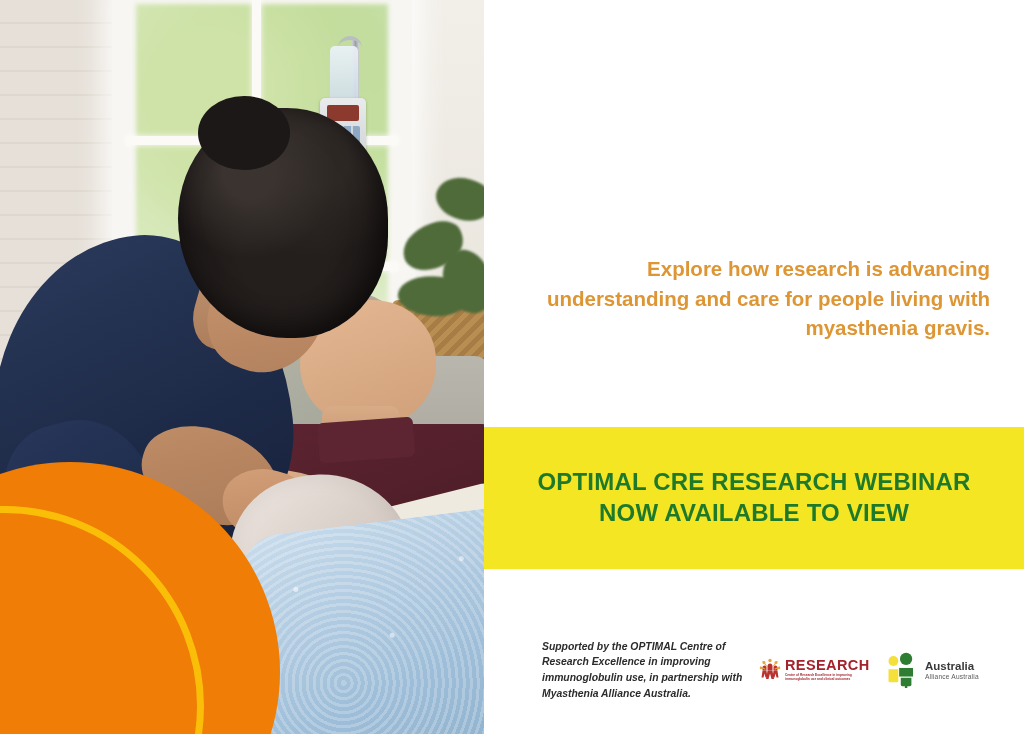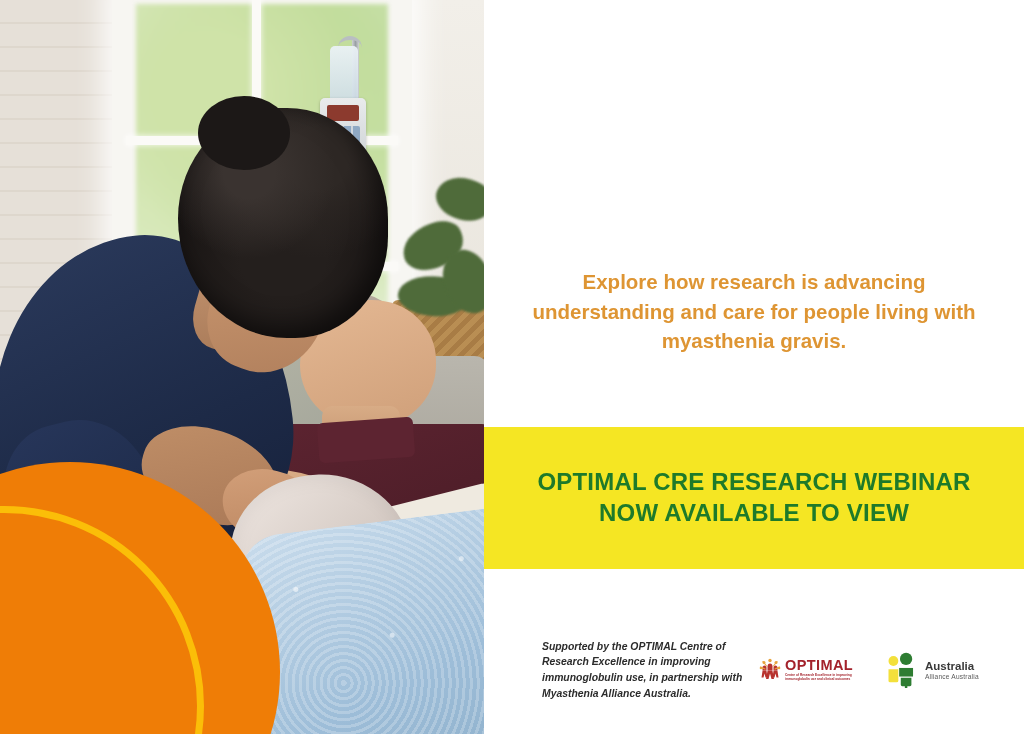--- a/index.html
+++ b/index.html
@@ -112,22 +112,22 @@
   #corner-bl{position:absolute;left:0;bottom:0;width:300px;height:320px;overflow:hidden;z-index:5;}
   #corner-bl .disc{position:absolute;left:-140px;top:48px;width:420px;height:420px;border-radius:50%;background:#EF7D06;}
   #corner-bl .arc{position:absolute;left:-196px;top:92px;width:386px;height:386px;border-radius:50%;
     border:7px solid #FBBE08;}
 
   
   #right{position:absolute;left:484px;top:0;width:540px;height:734px;background:#ffffff;}
 
   #headline{position:absolute;left:0;top:126px;width:540px;text-align:center;
     font-size:39px;line-height:1.16;font-weight:700;color:#E08A28;letter-spacing:-.3px;}
-  #subtitle{position:absolute;left:34px;top:254px;width:472px;text-align:center;
-    font-size:20.5px;line-height:1.44;font-weight:700;color:#DE9533;margin-top:13px;}
+  #subtitle{position:absolute;left:34px;top:254px;width:472px;text-align:right;
+    font-size:20.5px;line-height:1.44;font-weight:700;color:#DE9533;}
 
   #banner{position:absolute;left:0;top:427px;width:540px;height:142px;background:#F5E623;
     display:flex;align-items:center;justify-content:center;}
   #banner-text{width:470px;text-align:center;font-size:24px;line-height:1.28;
     font-weight:700;color:#1E7A2A;letter-spacing:.2px;}
 
   
   #footer{position:absolute;left:0;top:630px;width:540px;height:80px;display:flex;align-items:center;}
   #credit{width:268px;padding-left:58px;box-sizing:border-box;
     font-size:10.4px;line-height:1.5;font-weight:700;font-style:italic;color:#2b2b2b;}
@@ -247,21 +247,21 @@
               </g>
               <g stroke="#E8A33D" stroke-width="2.2" fill="none" stroke-linecap="round">
                 <path d="M17 16 L10 7"></path>
                   <path d="M31 16 L38 7"></path>
                 <path d="M14 22 L5 18"></path>
                   <path d="M34 22 L43 18"></path>
               </g>
             </svg>
           </div>
           <div class="opt-text">
-            <div class="opt-word">OPTIMAL</div>
+            <div class="opt-word">RESEARCH</div>
             <div class="opt-tag">Centre of Research Excellence in improving immunoglobulin use and clinical outcomes</div>
           </div>
         </div>
 
         <div class="logo-maa">
           <div class="maa-mark">
             <svg viewBox="0 0 40 44" width="34" height="36" aria-hidden="true">
               <circle cx="9.5" cy="11" r="6" fill="#F3E03B"></circle>
               <path d="M3.5 21h12v14a2 2 0 0 1-2 2h-8a2 2 0 0 1-2-2z" fill="#F3E03B"></path>
               <circle cx="25" cy="8.5" r="7.5" fill="#2E7D32"></circle>

